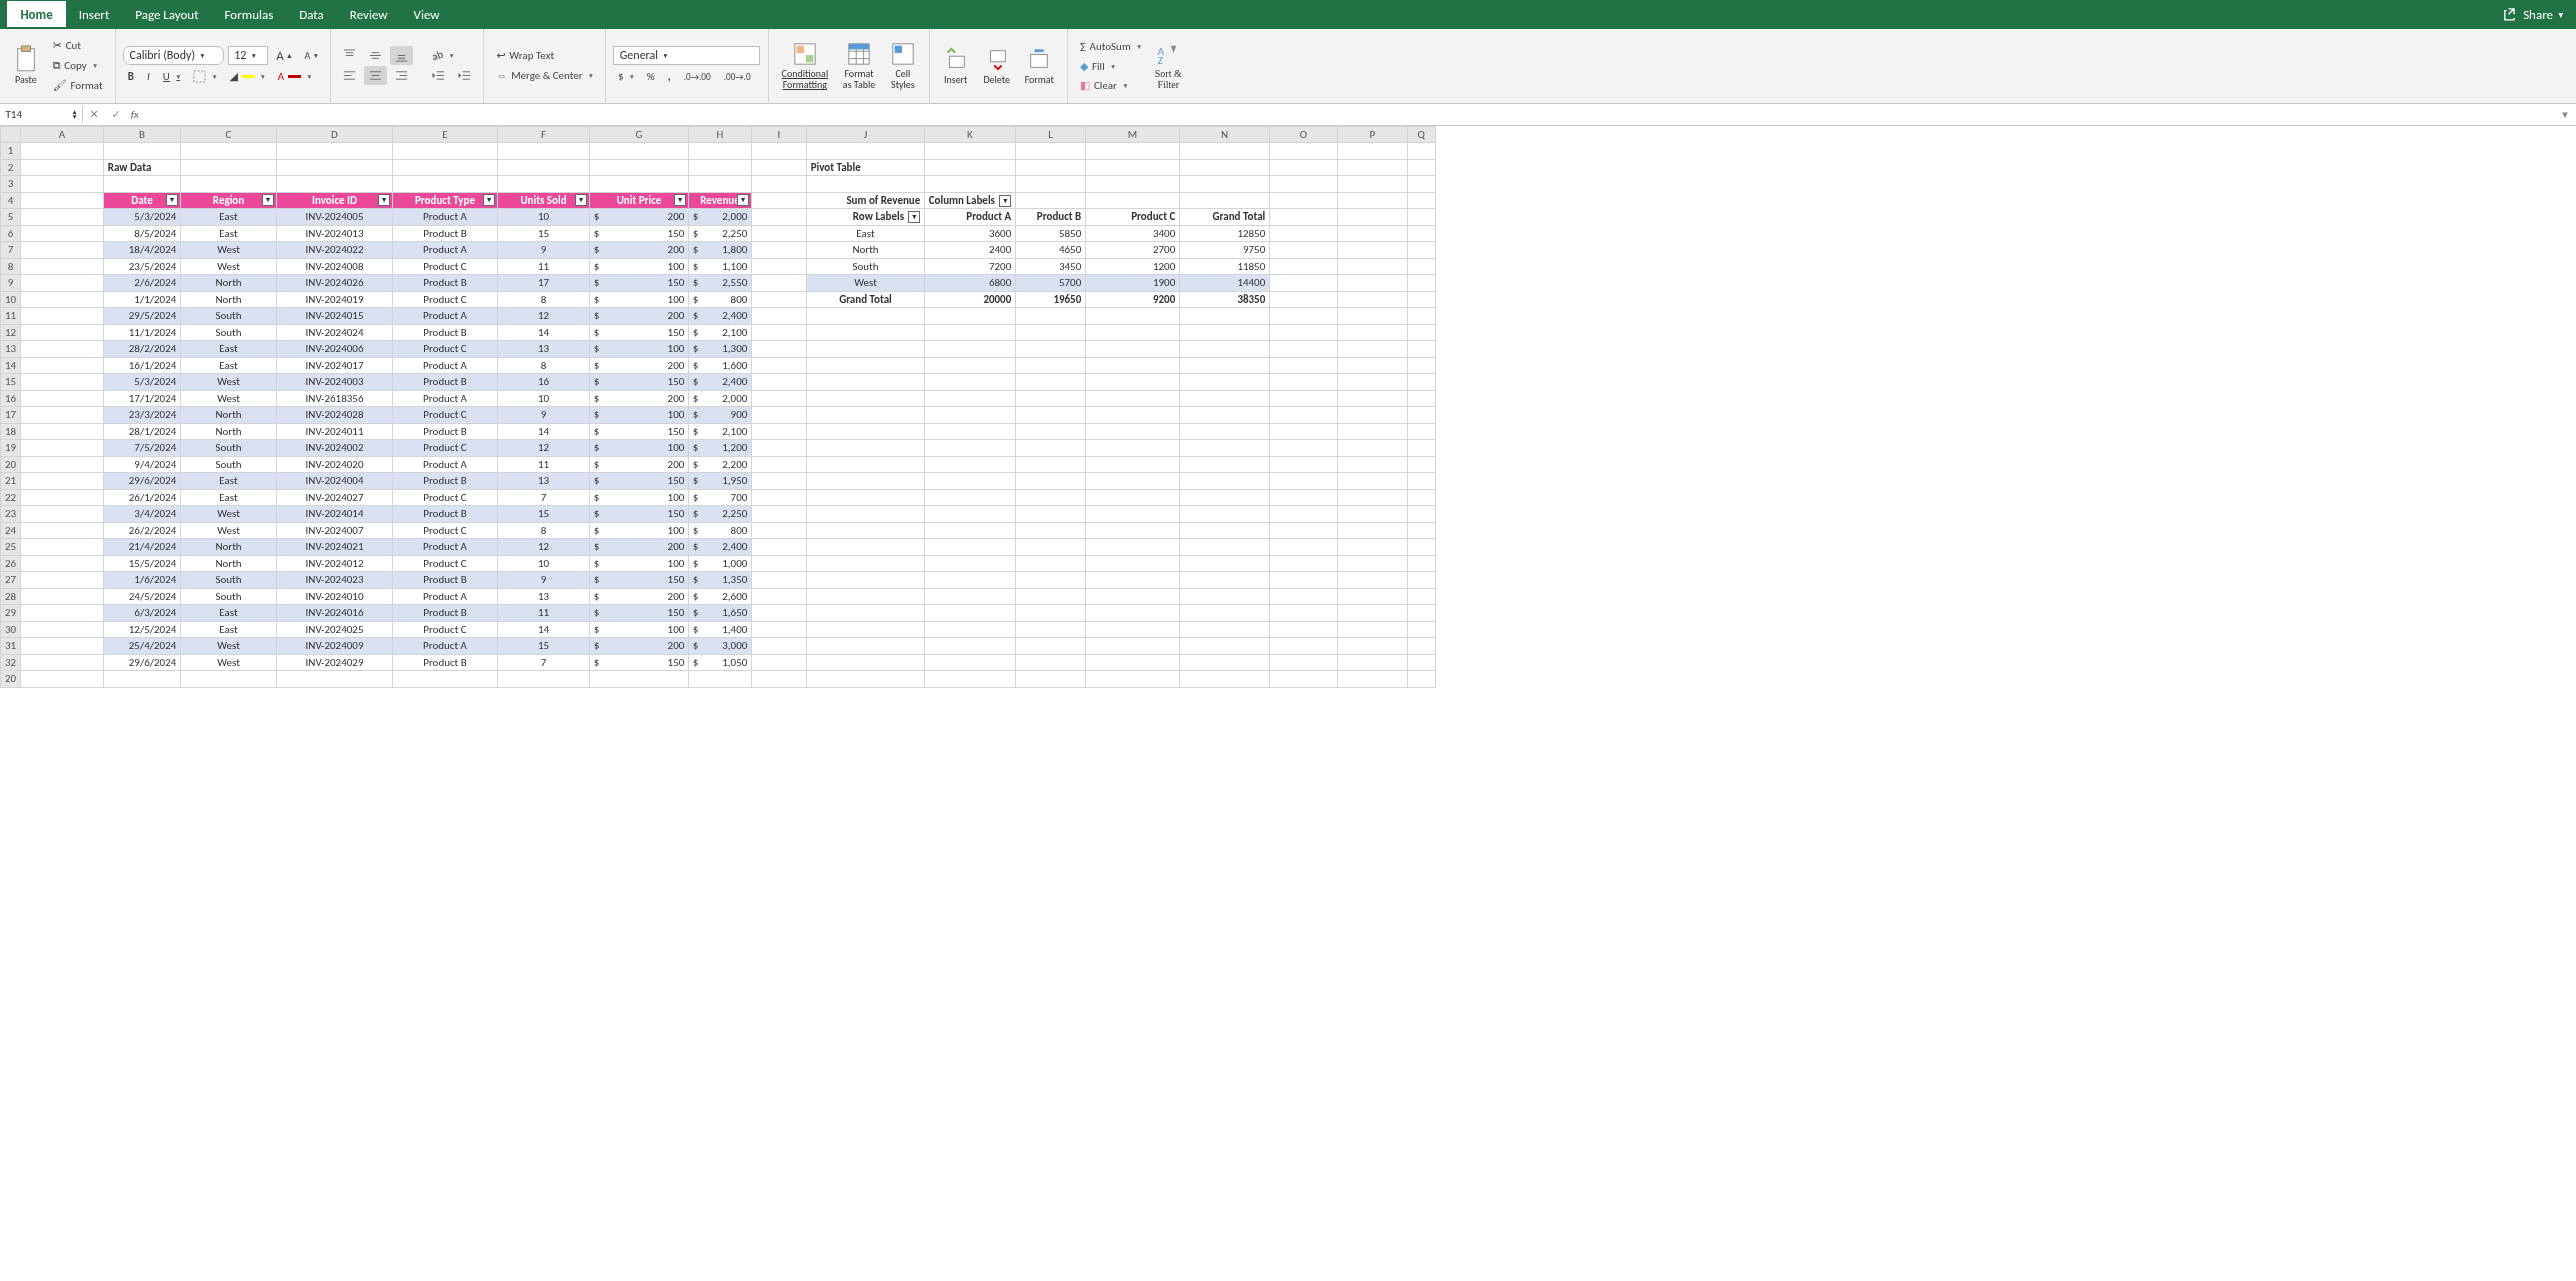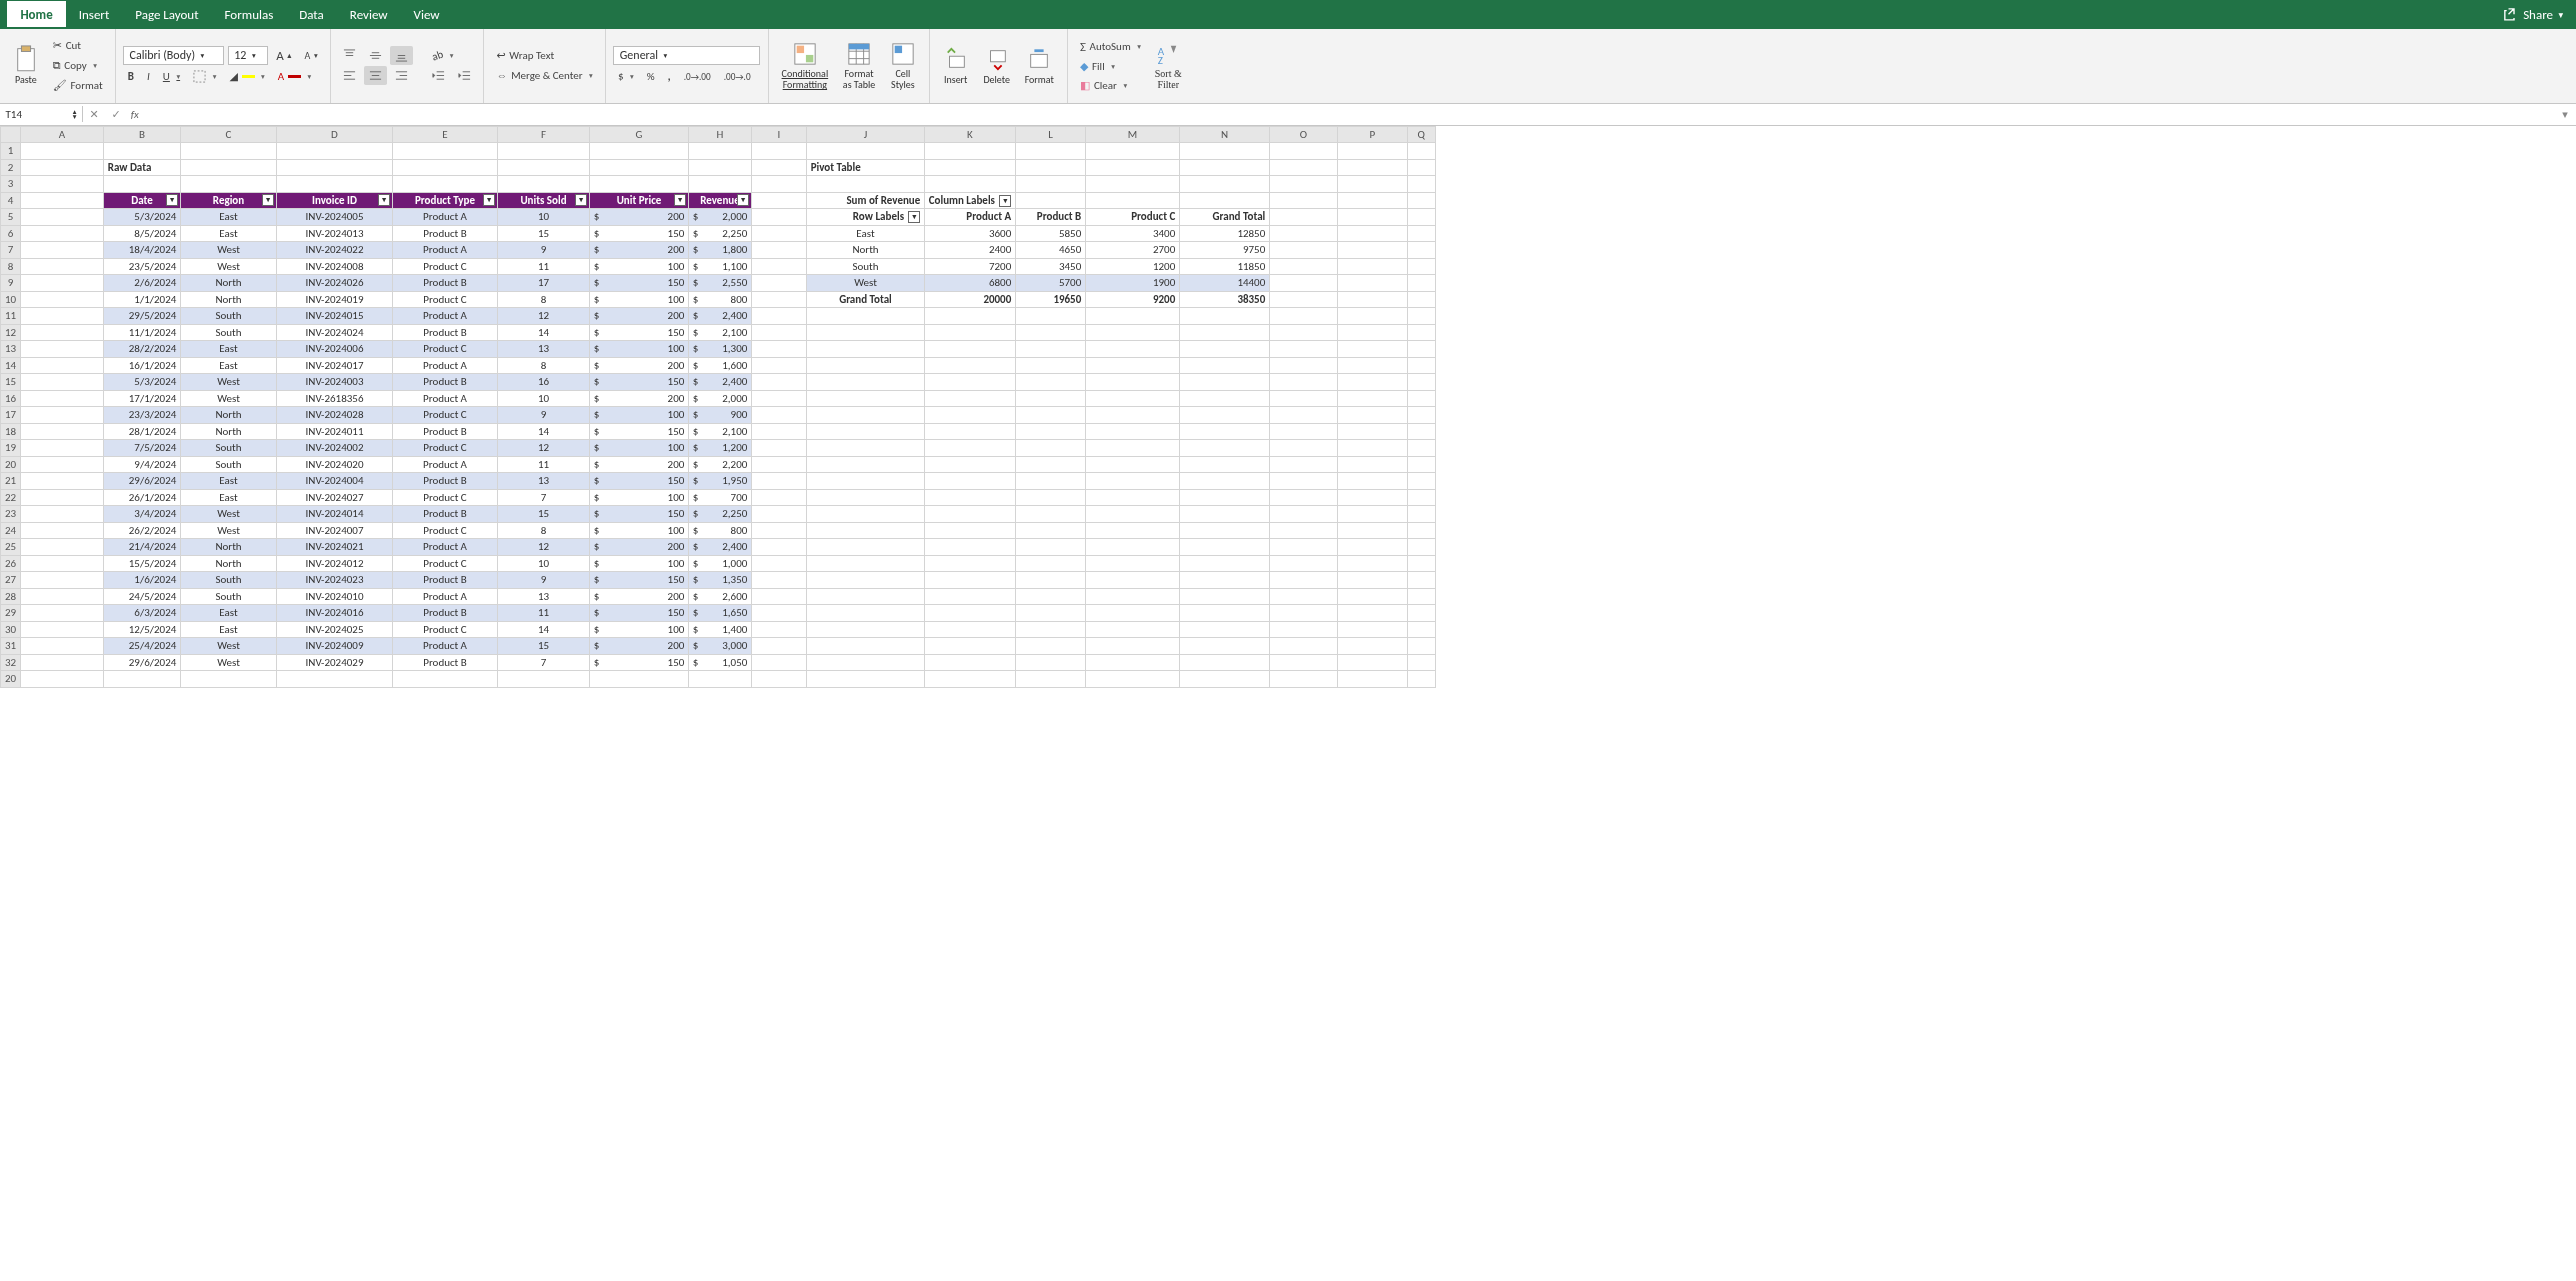--- a/index.html
+++ b/index.html
@@ -28,21 +28,21 @@
 
 .grid-wrap { position:relative; height:calc(100vh - 28.5px - 75px - 22px); overflow:auto;}
 table.grid { border-collapse:collapse; table-layout:fixed;}
 table.grid th, table.grid td { border:0.9px solid #d4d4d4; height:16.5px; font-size:11px; white-space:nowrap; overflow:hidden; text-overflow:clip;}
 table.grid th { background:#e6e6e6; color:#555; font-weight:normal; text-align:center;}
 th.rowh { width:20px; background:#e6e6e6; text-align:center;}
 th.corner { width:20px; background:#e6e6e6;}
 td { padding:0 3.7px;}
 .c-center { text-align:center;}
 .c-right { text-align:right;}
-.hdr { background:#701a75; color:#fff; font-weight:bold; position:relative;}
+.hdr { background:#ec4899; color:#fff; font-weight:bold; position:relative;}
 .hdr .flt { position:absolute; right:1.8px; top:1.8px; width:12px; height:12px; background:#fff; border:0.9px solid #666; font-size:7.4px; line-height:10px; text-align:center; color:#333; cursor:pointer;}
 .band { background:#d9e1f2;}
 .bold { font-weight:bold;}
 .pvt-hdr { font-weight:bold;}
 .pvt-total { font-weight:bold; border-top:0.9px solid #333;}
 th.sel-row { background:#d2d2d2;}
 .flt2 { display:inline-block; width:12px; height:12px; background:#fff; border:0.9px solid #666; font-size:7.4px; line-height:10px; text-align:center; cursor:pointer; vertical-align:middle; margin-left:1.8px;}
 
 svg { display:block;}
 </style>
@@ -92,21 +92,21 @@
         <div class="btn">
             <span>🖌</span>
             <span>Format</span>
           </div>
       </div>
     </div>
   </div>
 
   <div class="group">
     <div class="row">
-      <div class="sel" style="width:101px;">
+      <div class="sel" style="width:101px;border-radius:7px;">
           <span>Calibri (Body)</span>
           <span style="font-size:7.4px;">▾</span>
         </div>
       <div class="sel" style="width:40px;">
           <span>12</span>
           <span style="font-size:7.4px;">▾</span>
         </div>
       <div class="btn" style="font-size:13px;">A<span style="font-size:8.3px;vertical-align:super;">▴</span></div>
       <div class="btn" style="font-size:10px;">A<span style="font-size:7.4px;vertical-align:super;">▾</span></div>
     </div>

